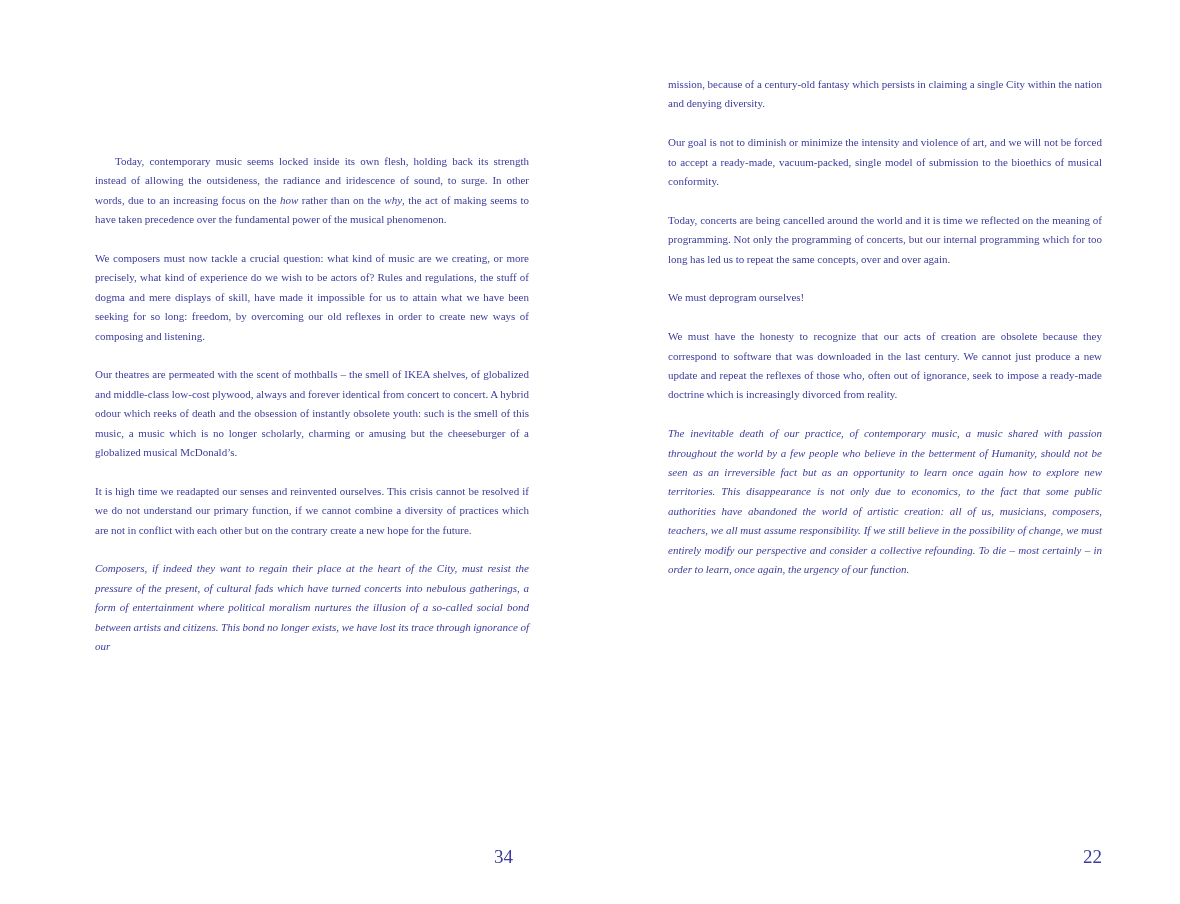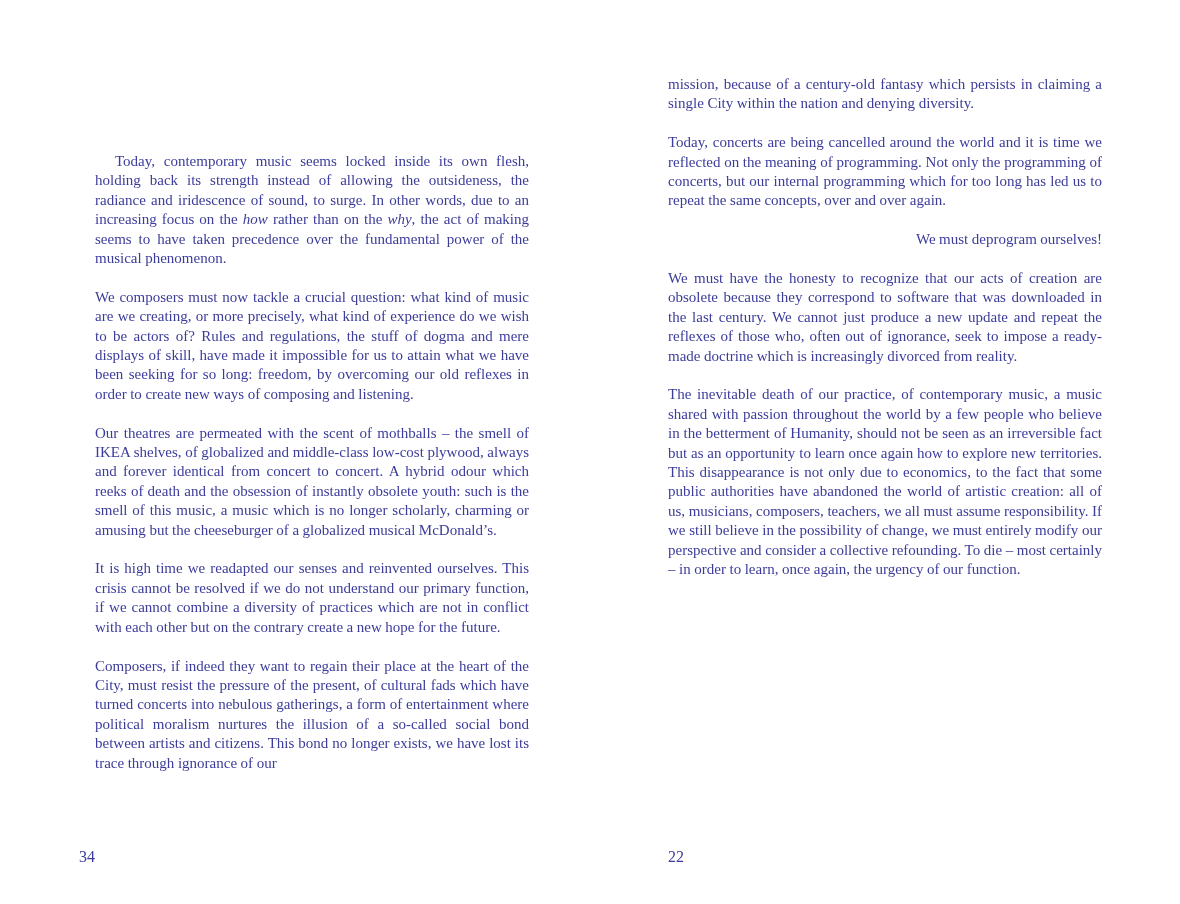--- a/index.html
+++ b/index.html
@@ -34,35 +34,35 @@
   .page-left  { left: 0; }
   .page-right { left: 590px; }
   .text-column {
     position: absolute;
     width: 434px;
   }
   .col-left  { left: 95px;  top: 152px; }
   .col-right { left: 78px;  top: 75px; }   
   p.para {
     margin: 0 0 19.4px 0;
-    font-size: 15px;
+    font-size: 11px;
     line-height: 19.4px;
     text-align: justify;
     color: var(--ink);
     word-spacing: -0.2px;
   }
-  p.para:last-child { margin-bottom: 0; }
+  p.para:last-child { margin-bottom: 0; font-style: italic; }
   p.para.indent { text-indent: 20px; }
-  p.para.center { text-align: right; text-indent: 0; }
+  p.para.center { text-align: left; text-indent: 0; }
   .page-number {
     position: absolute;
     top: 849px;
     width: 434px;
-    text-align: left;
-    font-size: 16px;
+    text-align: right;
+    font-size: 19px;
     line-height: 16px;
     color: var(--ink);
   }
   .page-number-left  { left: 79px; }
   .page-number-right { left: 78px; }
 </style>
 </head>
 <body>
 
 <div class="spread">
@@ -74,20 +74,21 @@
         <p class="para">Our theatres are permeated with the scent of mothballs – the smell of IKEA shelves, of globalized and middle-class low-cost plywood, always and forever identical from concert to concert. A hybrid odour which reeks of death and the obsession of instantly obsolete youth: such is the smell of this music, a music which is no longer scholarly, charming or amusing but the cheeseburger of a globalized musical McDonald’s.</p>
         <p class="para">It is high time we readapted our senses and reinvented ourselves. This crisis cannot be resolved if we do not understand our primary function, if we cannot combine a diversity of practices which are not in conflict with each other but on the contrary create a new hope for the future.</p>
         <p class="para">Composers, if indeed they want to regain their place at the heart of the City, must resist the pressure of the present, of cultural fads which have turned concerts into nebulous gatherings, a form of entertainment where political moralism nurtures the illusion of a so-called social bond between artists and citizens. This bond no longer exists, we have lost its trace through ignorance of our</p>
       </div>
     <div class="page-number page-number-left">34</div>
   </div>
 
   <div class="page page-right">
     <div class="text-column col-right">
         <p class="para">mission, because of a century-old fantasy which persists in claiming a single City within the nation and denying diversity.</p>
+        <p class="para">Our goal is not to diminish or minimize the intensity and violence of art, and we will not be forced to accept a ready-made, vacuum-packed, single model of submission to the bioethics of musical conformity.</p>
         <p class="para">Today, concerts are being cancelled around the world and it is time we reflected on the meaning of programming. Not only the programming of concerts, but our internal programming which for too long has led us to repeat the same concepts, over and over again.</p>
         <p class="para center">We must deprogram ourselves!</p>
         <p class="para">We must have the honesty to recognize that our acts of creation are obsolete because they correspond to software that was downloaded in the last century. We cannot just produce a new update and repeat the reflexes of those who, often out of ignorance, seek to impose a ready-made doctrine which is increasingly divorced from reality.</p>
         <p class="para">The inevitable death of our practice, of contemporary music, a music shared with passion throughout the world by a few people who believe in the betterment of Humanity, should not be seen as an irreversible fact but as an opportunity to learn once again how to explore new territories. This disappearance is not only due to economics, to the fact that some public authorities have abandoned the world of artistic creation: all of us, musicians, composers, teachers, we all must assume responsibility. If we still believe in the possibility of change, we must entirely modify our perspective and consider a collective refounding. To die – most certainly – in order to learn, once again, the urgency of our function.</p>
       </div>
     <div class="page-number page-number-right">22</div>
   </div>
 
 </div>
 

